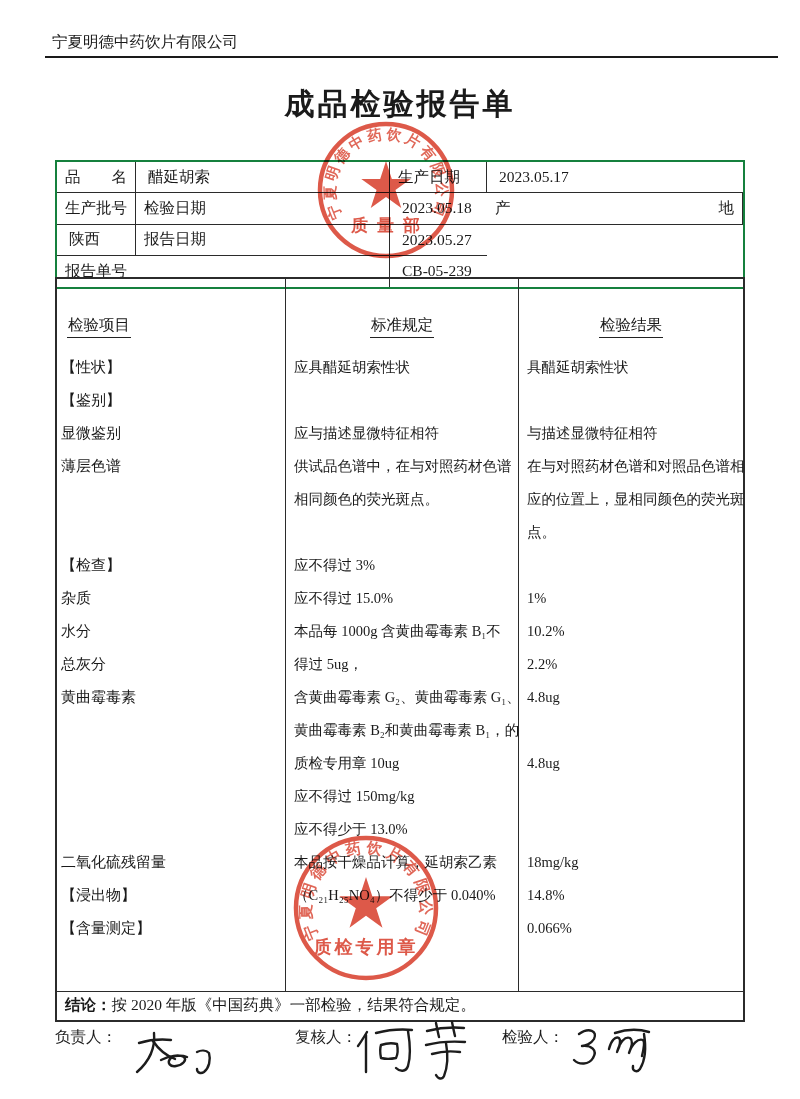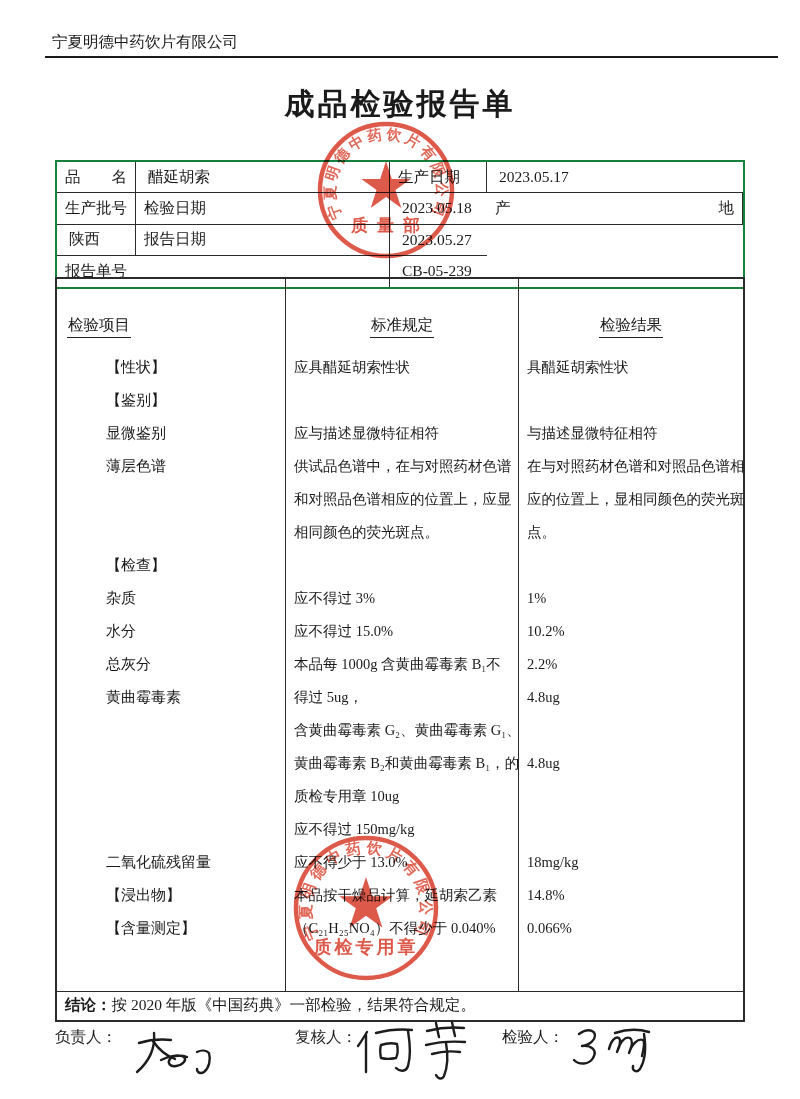--- a/index.html
+++ b/index.html
@@ -37,21 +37,21 @@
   .mt-cols { flex:1; display:flex; min-height:0; }
   .mt-col { box-sizing:border-box; overflow:hidden; }
   .c1 { width:229px; border-right:1.5px solid #2b2b2b; }
   .c2 { width:233px; border-right:1.5px solid #2b2b2b; }
   .c3 { flex:1; }
   .mt-h { height:48px; box-sizing:border-box; padding-top:12px;
           display:flex; justify-content:center; font-size:15.5px;margin-top:24px; }
   .c1 .mt-h { justify-content:flex-start; padding-left:10px; }
   .u { border-bottom:1.5px solid #222; padding:0 1px 2px; height:20px; }
   .ln { height:33px; line-height:33px; font-size:14.5px; padding-left:8px; white-space:nowrap; }
-  .c1 .ln { padding-left:10px; font-size:15px;margin-left:39px; }
+  .c1 .ln { padding-left:4px; font-size:15px; }
   .mt-concl { height:29px; border-top:1.5px solid #2b2b2b; box-sizing:border-box;
               line-height:26px; font-size:15.5px; padding-left:8px; white-space:nowrap; }
   .b { font-weight:bold; }
   
   .footer { position:absolute; top:1027px; left:55px; width:700px; height:70px; font-size:15.5px; }
   .f-lbl { position:absolute; top:0; white-space:nowrap; }
   .f1 { left:0; } .f2 { left:240px; } .f3 { left:447px; }
   .sig { position:absolute; }
   .sig path { fill:none; stroke:#1c1c1c; stroke-width:2.4; stroke-linecap:round; stroke-linejoin:round; }
   
@@ -144,21 +144,20 @@
       </div>
 
       <div class="mt-col c2">
         <div class="mt-h">
             <span class="u">标准规定</span>
           </div>
         <div class="ln">应具醋延胡索性状</div>
         <div class="ln"></div>
         <div class="ln">应与描述显微特征相符</div>
         <div class="ln">供试品色谱中，在与对照药材色谱</div>
-        <div class="ln">和对照品色谱相应的位置上，应显</div>
         <div class="ln">相同颜色的荧光斑点。</div>
         <div class="ln"></div>
         <div class="ln">应不得过 3%</div>
         <div class="ln">应不得过 15.0%</div>
         <div class="ln">本品每 1000g 含黄曲霉毒素 B₁不</div>
         <div class="ln">得过 5ug，</div>
         <div class="ln">含黄曲霉毒素 G₂、黄曲霉毒素 G₁、</div>
         <div class="ln">黄曲霉毒素 B₂和黄曲霉毒素 B₁，的</div>
         <div class="ln">质检专用章 10ug</div>
         <div class="ln">应不得过 150mg/kg</div>

